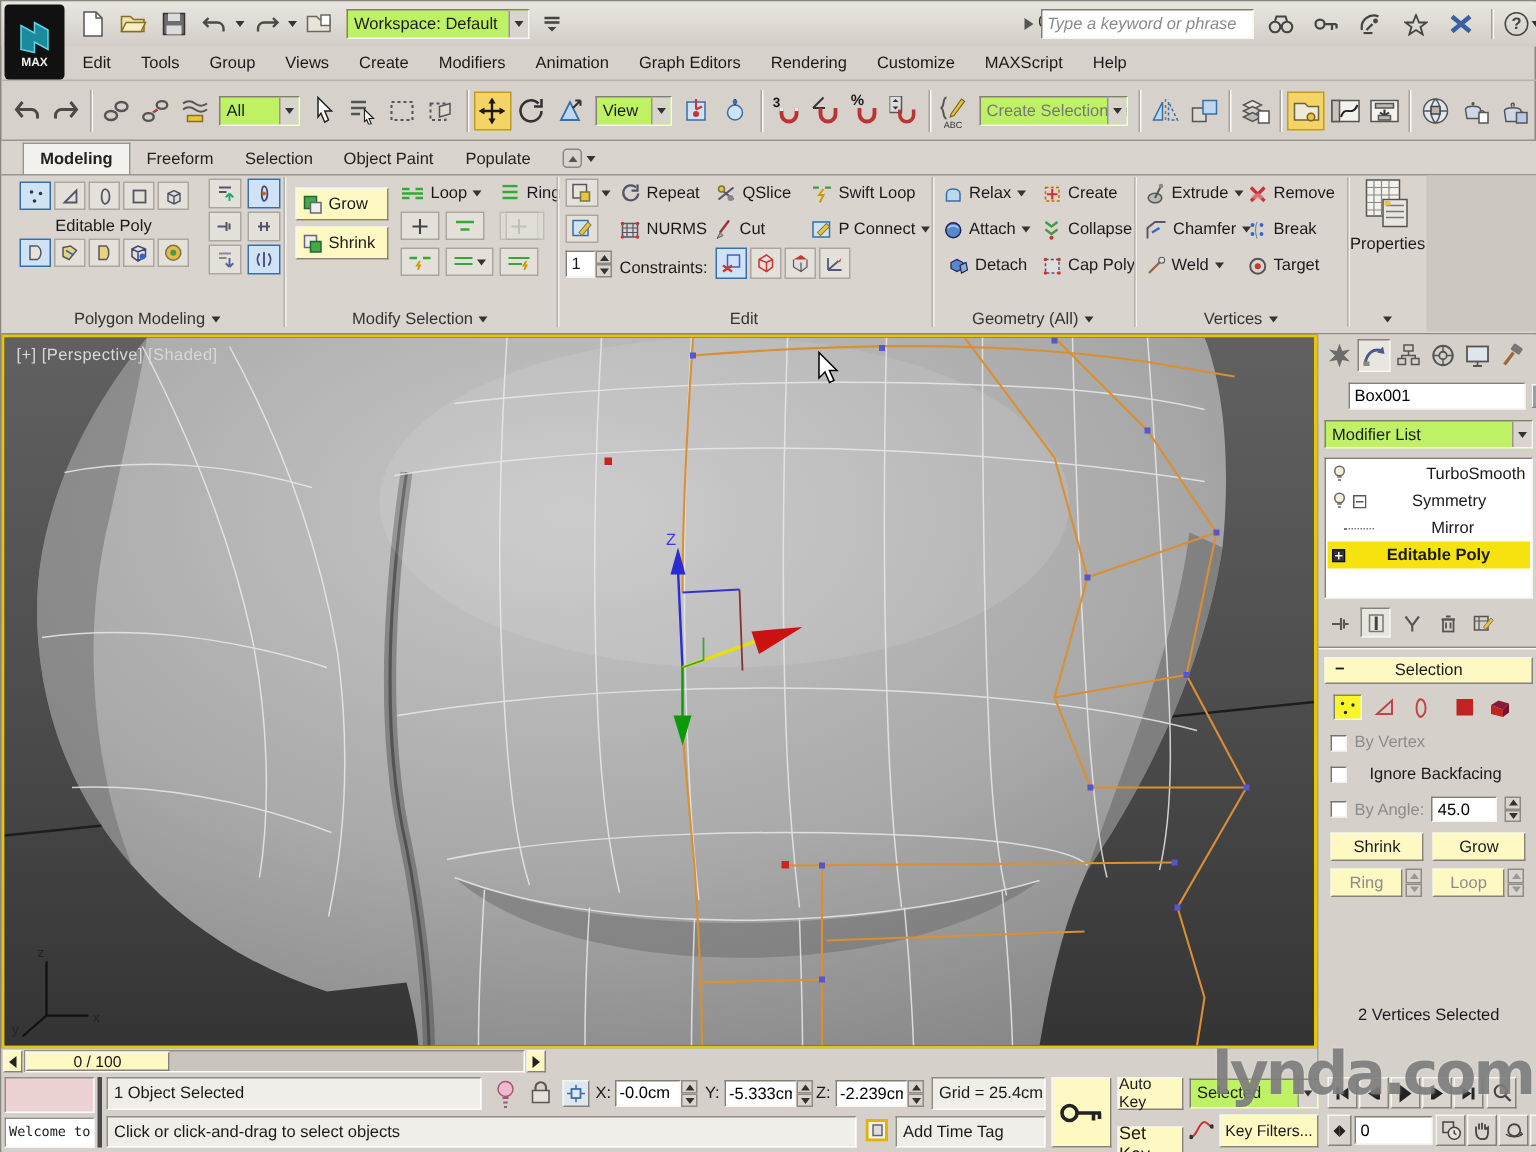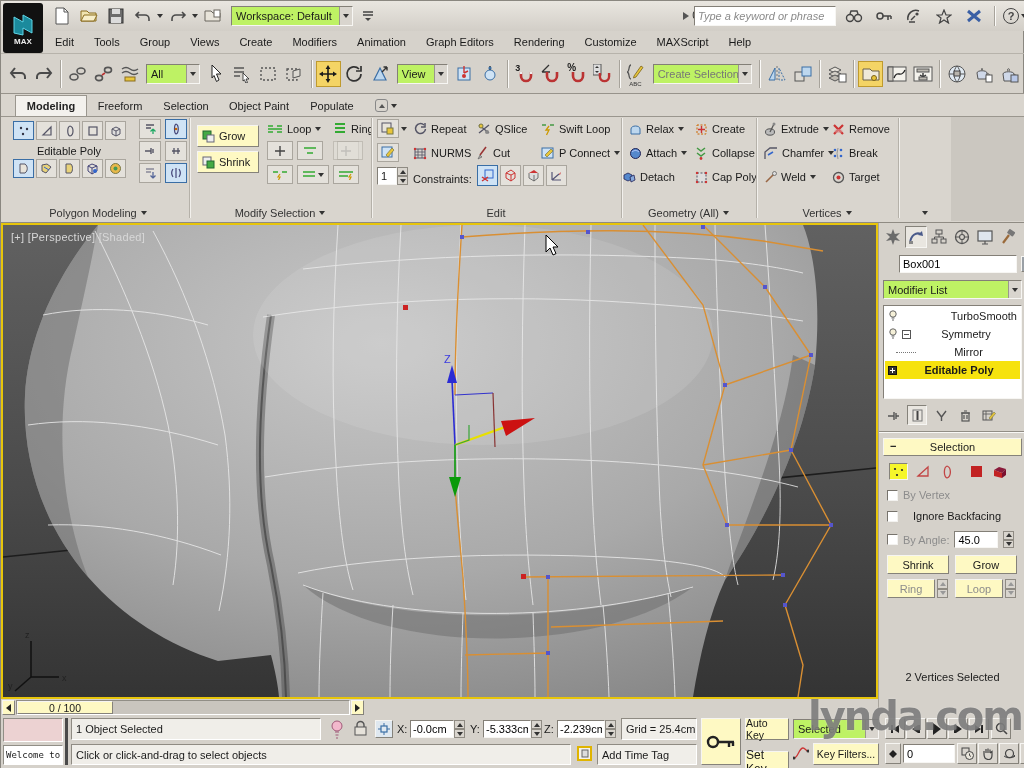--- a/index.html
+++ b/index.html
@@ -700,21 +700,21 @@
           <span class="caret"></span>
         </div>
       <div class="abs rtxt" style="left:6px;top:26px">
           <svg width="13" height="13" viewBox="0 0 13 13">
             <circle cx="6.5" cy="6.5" r="5" fill="#5588cc" stroke="#225"></circle>
             <path d="M3,5 C5,3 8,3 10,5" stroke="#bcf" fill="none"></path>
           </svg>
           <span>Attach</span>
           <span class="caret"></span>
         </div>
-      <div class="abs rtxt" style="left:0;top:50px">
+      <div class="abs rtxt" style="left:10px;top:50px">
           <svg width="13" height="13" viewBox="0 0 13 13">
             <path d="M1,4 L5,2 L9,4 V8 L5,10 L1,8 Z" fill="#5588cc" stroke="#225" stroke-width=".8"></path>
             <path d="M7,6 L11,4 L12,9 L8,11 Z" fill="#88aadd" stroke="#225" stroke-width=".8"></path>
           </svg>
           <span>Detach</span>
         </div>
       <div class="abs rtxt" style="left:72px;top:2px">
           <svg width="13" height="13" viewBox="0 0 13 13">
             <rect x="2" y="2" width="9" height="9" fill="none" stroke="#c60" stroke-dasharray="2,1.5"></rect>
             <path d="M6.5,3 V10 M3,6.5 H10" stroke="#c33" stroke-width="1.4"></path>
@@ -795,20 +795,30 @@
           </svg>
           <span>Target</span>
         </div>
     </div>
     <div class="rlabel" style="left:757px;width:138px">
         <span>Vertices</span>
         <span class="caret"></span>
       </div>
     <div class="rsep" style="left:897px"></div>
 
+    <div class="abs" style="left:899px;top:23px;width:50px;height:104px">
+      <div class="abs" style="left:10px;top:2px"><svg width="30" height="34" viewBox="0 0 30 34">
+            <rect x="1" y="1" width="22" height="24" fill="#f4f2ec" stroke="#555"></rect>
+            <path d="M1,6 H23 M1,11 H23 M1,16 H23 M1,21 H23 M6,1 V25 M11,1 V25 M16,1 V25" stroke="#888" stroke-width=".8"></path>
+            <rect x="12" y="14" width="16" height="18" fill="#e9e6e0" stroke="#555"></rect>
+            <path d="M14,18 H26 M14,22 H26 M14,26 H26" stroke="#777" stroke-width=".9"></path>
+            <rect x="13" y="15" width="4" height="3" fill="#e8c53a"></rect>
+          </svg></div>
+      <div class="abs" style="left:0;top:40px;width:50px;text-align:center">Properties</div>
+    </div>
     <div class="rlabel" style="left:899px;width:50px">
         <span class="caret"></span>
       </div>
     <div class="abs" style="left:950px;top:23px;width:74px;height:104px;background:#cbc7c0"></div>
   </div>
 
   <div class="abs" style="left:0;top:222px;width:877px;height:476px;border:2px solid #e7c50a;background:#444">
     <svg width="873" height="472" viewBox="0 0 873 472" preserveAspectRatio="none" style="display:block">
       <defs>
         <linearGradient id="vpbg" x1="0" y1="0" x2="0" y2="1">

